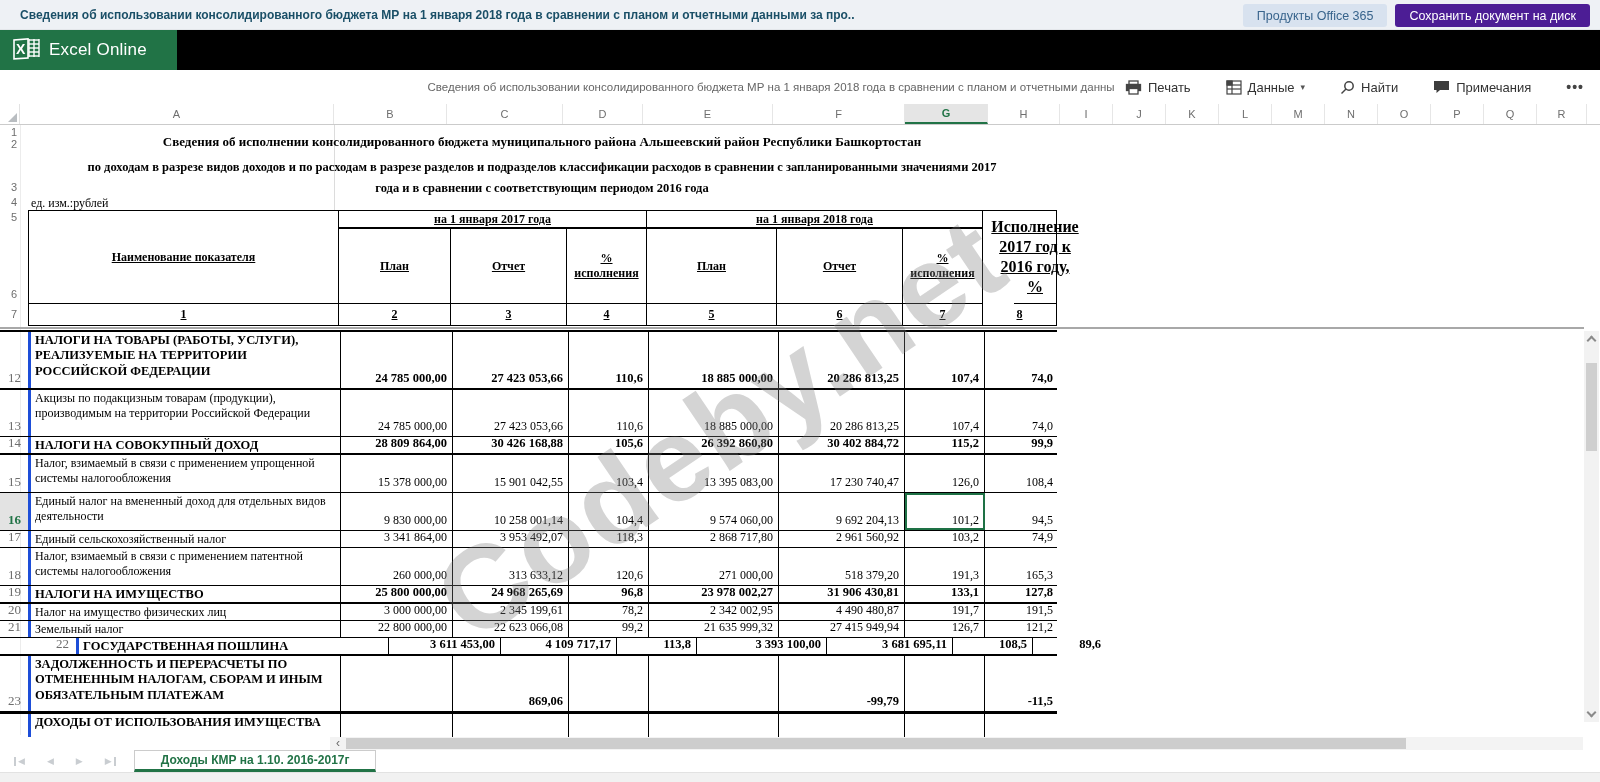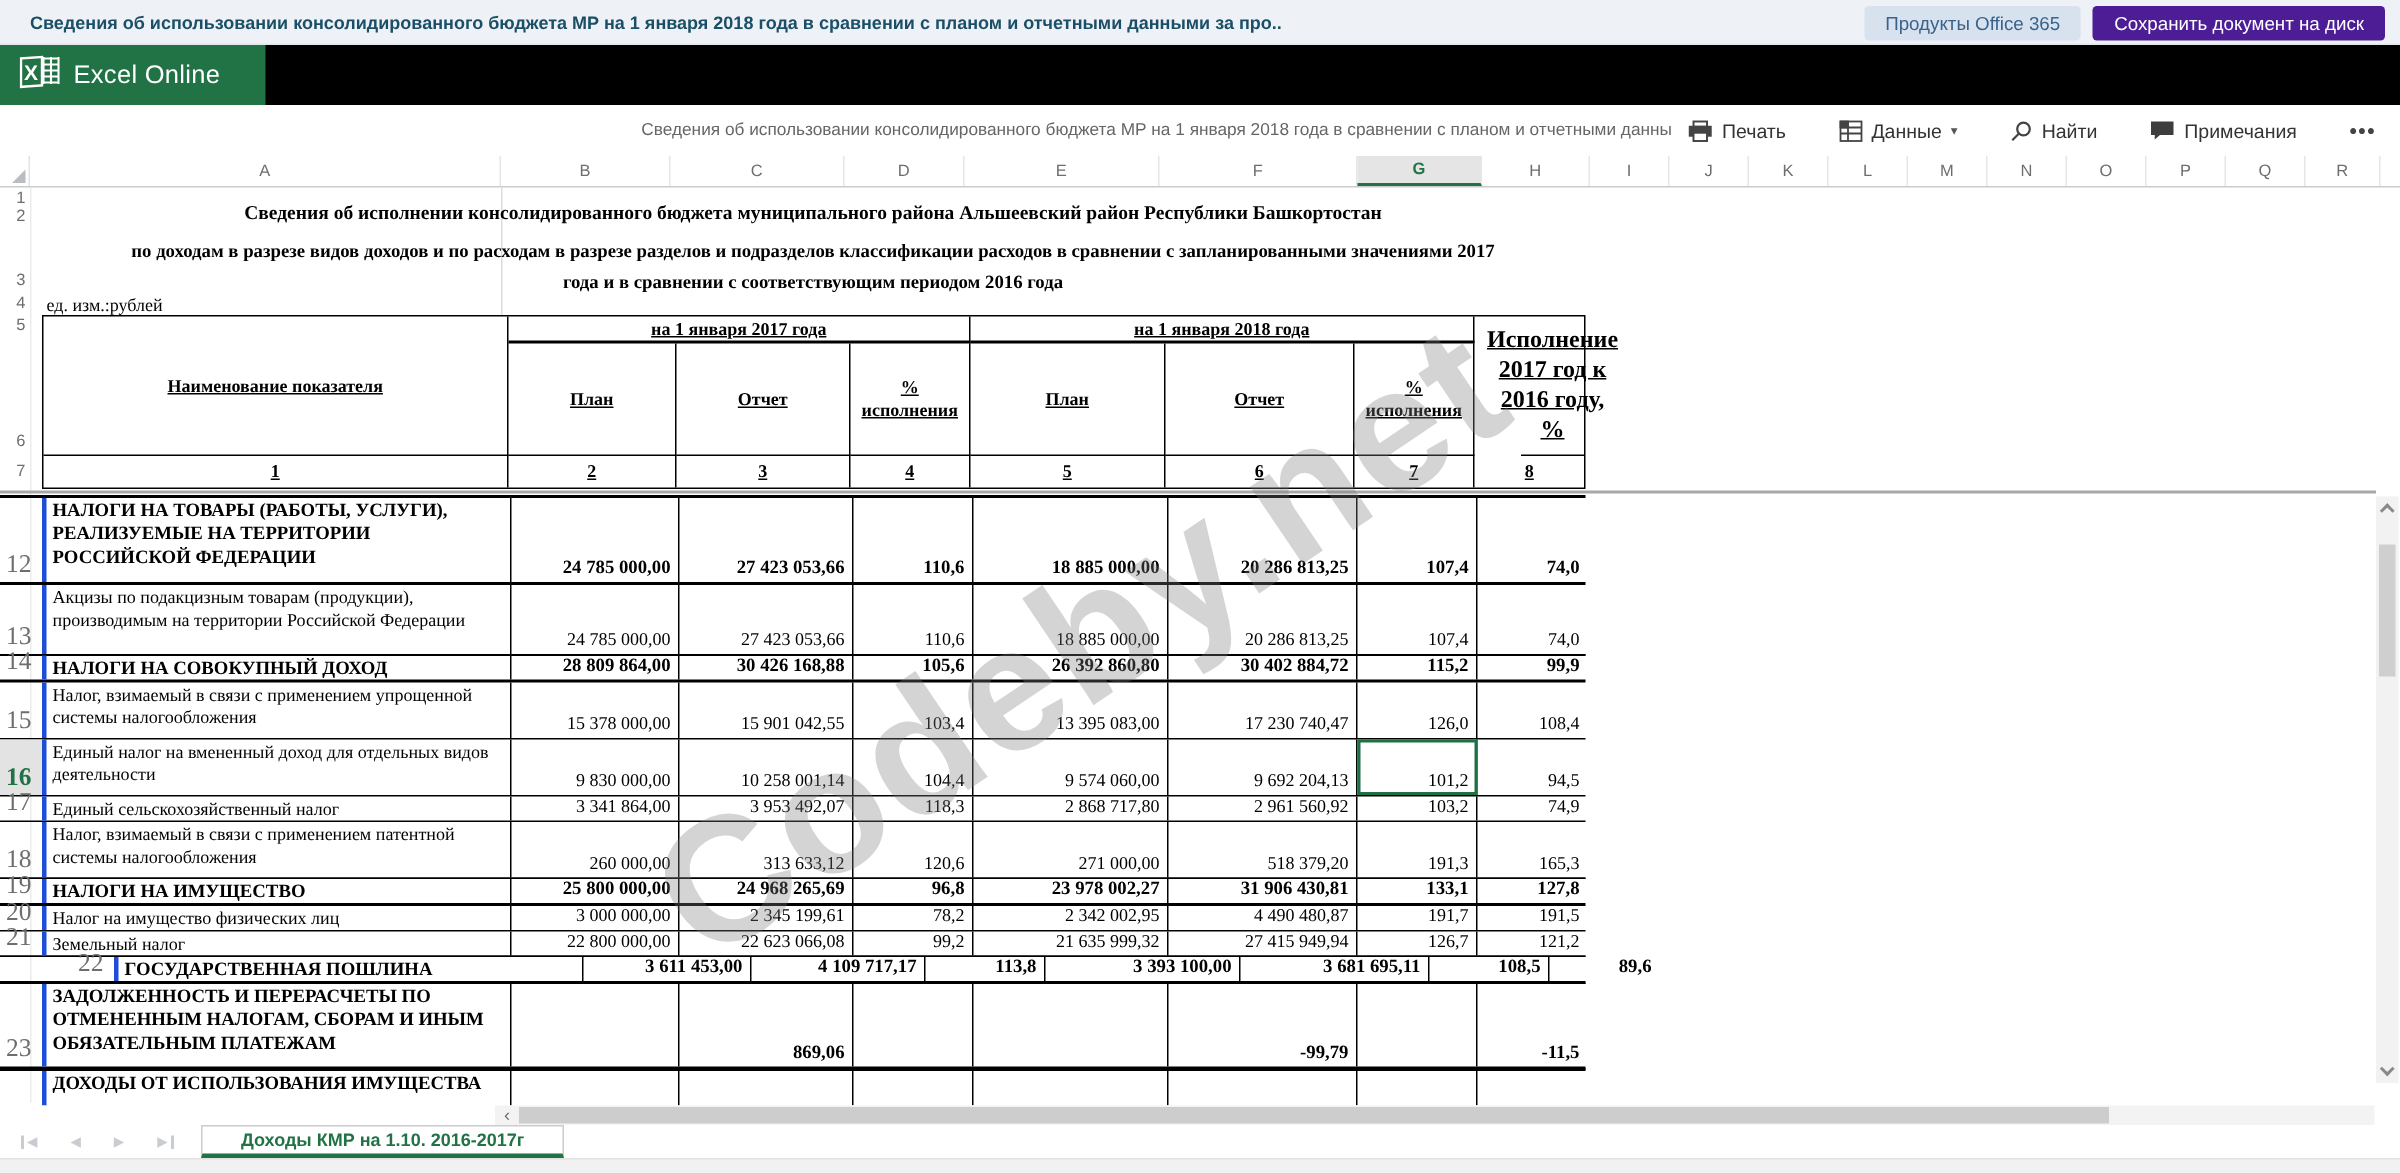--- a/index.html
+++ b/index.html
@@ -78,21 +78,21 @@
   .hc.exec { grid-row:1/3; grid-column:8; border-right:none; font-size:16px;margin-left:31px; }
   .hc.num { border-bottom:none; }
 
   
   .splitline { position:absolute; left:0; top:327px; width:1584px; height:2px; background:#a8a8a8; }
 
   
   .datapane { position:absolute; left:0; top:330px; width:1584px; height:407px; overflow:hidden; }
   .drow { display:flex; width:1057px; }
   .gut { width:28px; flex:none; display:flex; align-items:flex-end; justify-content:flex-end;
-         padding:0 7px 2px 0; font-size:17px; color:#6e6e6e; }
+         padding:0 7px 2px 0; font-size:13px; color:#6e6e6e; }
   .drow.selected .gut { background:#e3e3e3; color:#217346; font-weight:bold; }
   .cells { display:grid; grid-template-columns:310px 112px 116px 80px 130px 126px 80px 73px;
            border-left:3px solid #1d4ed8; width:1029px; flex:none; }
   .drow { border-bottom:1px solid #000; }
   .drow .cells { border-bottom:none; }
   .drow.first { border-top:2px solid #000; }
   .drow.bold { border-bottom:2px solid #000; box-shadow:0 -1px 0 0 #000; }
   .drow.bold.first { box-shadow:none; }
   .drow.cut { border-top:1px solid #000; border-bottom:none; }
   .cell { border-right:1px solid #000; font-size:12px; line-height:1.22; overflow:hidden; }

